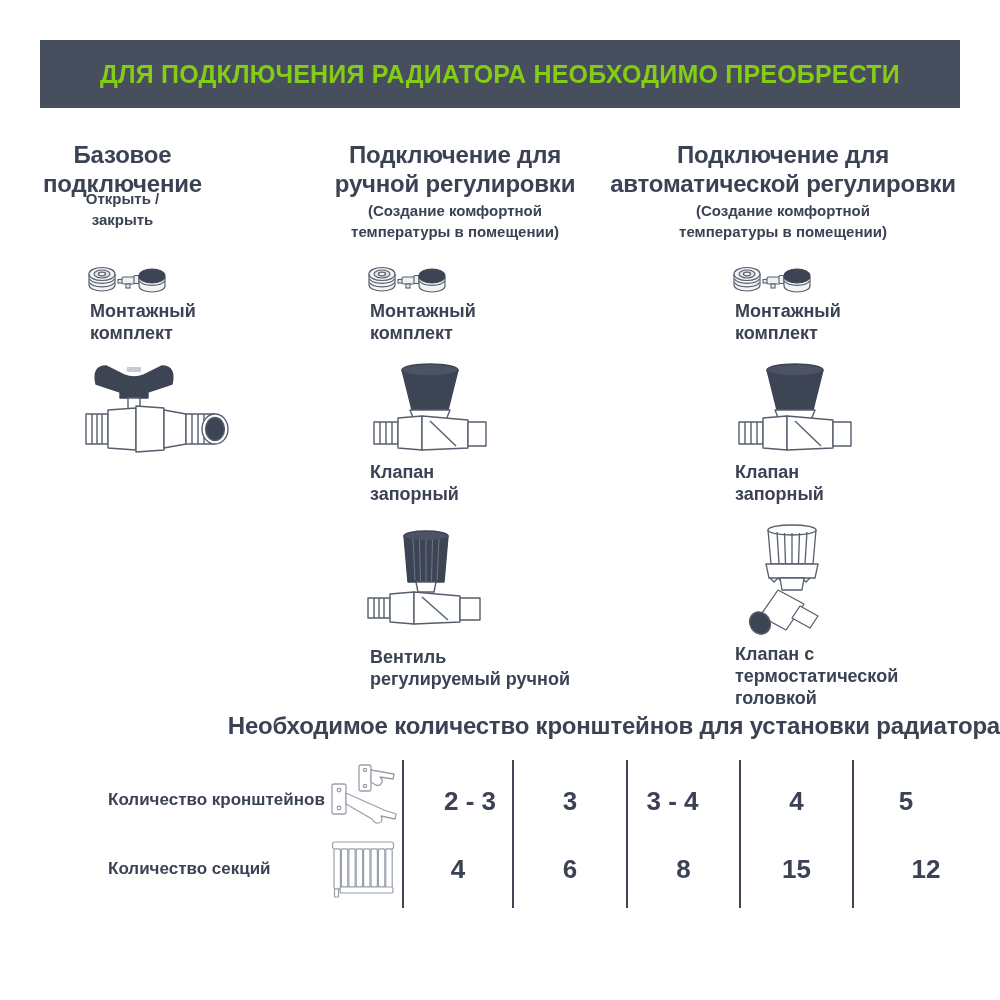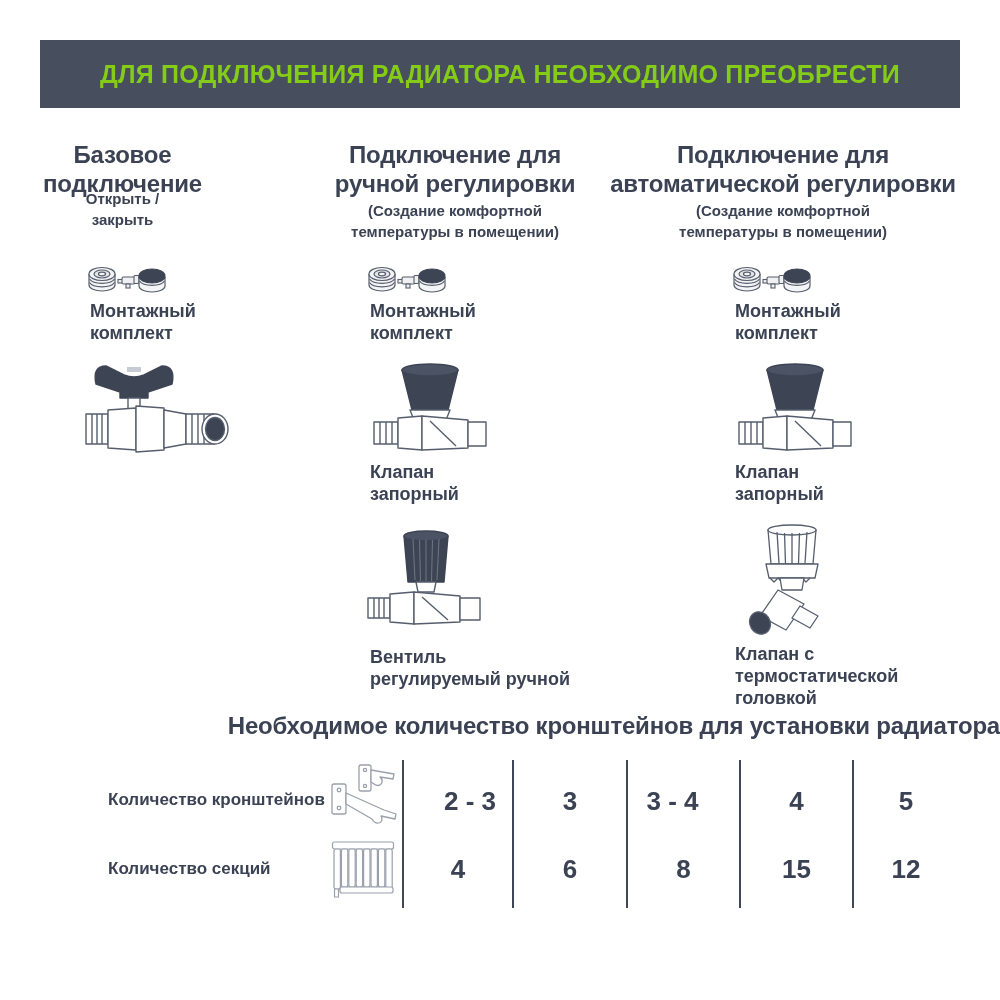--- a/index.html
+++ b/index.html
@@ -281,15 +281,15 @@
   <div class="t-val" style="left:416px;top:783px;width:108px;">2 - 3</div>
   <div class="t-val" style="left:514px;top:783px;width:112px;">3</div>
   <div class="t-val" style="left:628px;top:783px;width:89px;">3 - 4</div>
   <div class="t-val" style="left:741px;top:783px;width:111px;">4</div>
   <div class="t-val" style="left:854px;top:783px;width:104px;">5</div>
 
   <div class="t-val" style="left:404px;top:851px;width:108px;">4</div>
   <div class="t-val" style="left:514px;top:851px;width:112px;">6</div>
   <div class="t-val" style="left:628px;top:851px;width:111px;">8</div>
   <div class="t-val" style="left:741px;top:851px;width:111px;">15</div>
-  <div class="t-val" style="left:854px;top:851px;width:104px;">12</div>
+  <div class="t-val" style="left:854px;top:851px;width:104px;padding-left:20px;">12</div>
 
 </div>
 
 </body></html>

